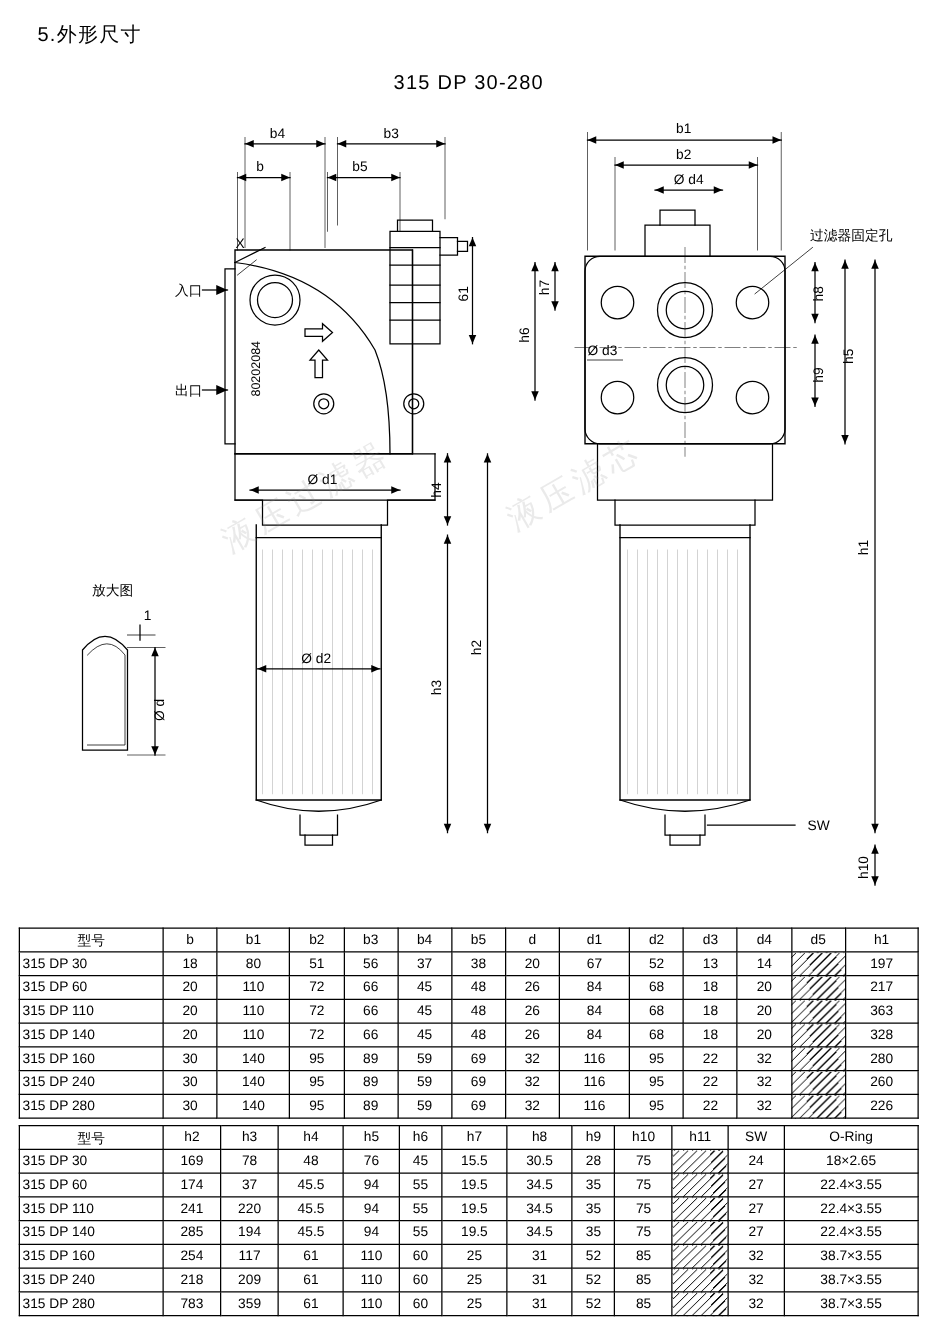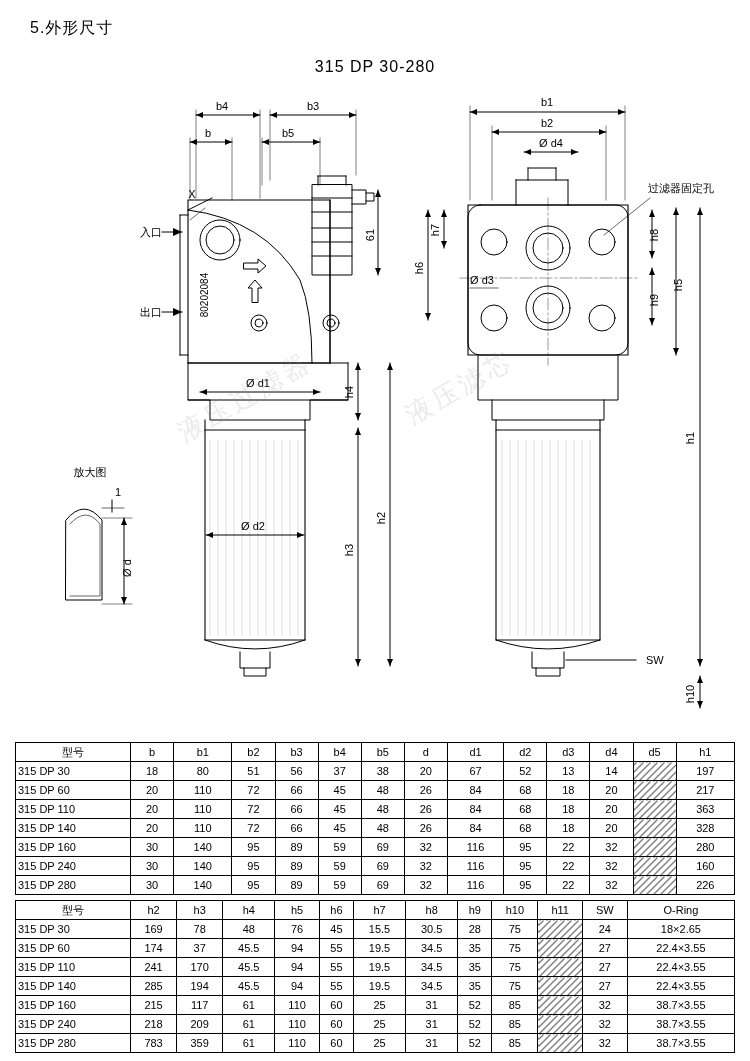--- a/index.html
+++ b/index.html
@@ -440,21 +440,21 @@
             <td>95</td>
             <td>89</td>
             <td>59</td>
             <td>69</td>
             <td>32</td>
             <td>116</td>
             <td>95</td>
             <td>22</td>
             <td>32</td>
             <td class="hatch"></td>
-            <td>160</td>
+            <td>260</td>
           </tr>
           <tr>
             <td class="model">315 DP 280</td>
             <td>30</td>
             <td>140</td>
             <td>95</td>
             <td>89</td>
             <td>59</td>
             <td>69</td>
             <td>32</td>
@@ -515,21 +515,21 @@
             <td>34.5</td>
             <td>35</td>
             <td>75</td>
             <td class="hatch"></td>
             <td>27</td>
             <td>22.4×3.55</td>
           </tr>
           <tr>
             <td class="model">315 DP 110</td>
             <td>241</td>
-            <td>170</td>
+            <td>220</td>
             <td>45.5</td>
             <td>94</td>
             <td>55</td>
             <td>19.5</td>
             <td>34.5</td>
             <td>35</td>
             <td>75</td>
             <td class="hatch"></td>
             <td>27</td>
             <td>22.4×3.55</td>
@@ -544,21 +544,21 @@
             <td>19.5</td>
             <td>34.5</td>
             <td>35</td>
             <td>75</td>
             <td class="hatch"></td>
             <td>27</td>
             <td>22.4×3.55</td>
           </tr>
           <tr>
             <td class="model">315 DP 160</td>
-            <td>215</td>
+            <td>254</td>
             <td>117</td>
             <td>61</td>
             <td>110</td>
             <td>60</td>
             <td>25</td>
             <td>31</td>
             <td>52</td>
             <td>85</td>
             <td class="hatch"></td>
             <td>32</td>

